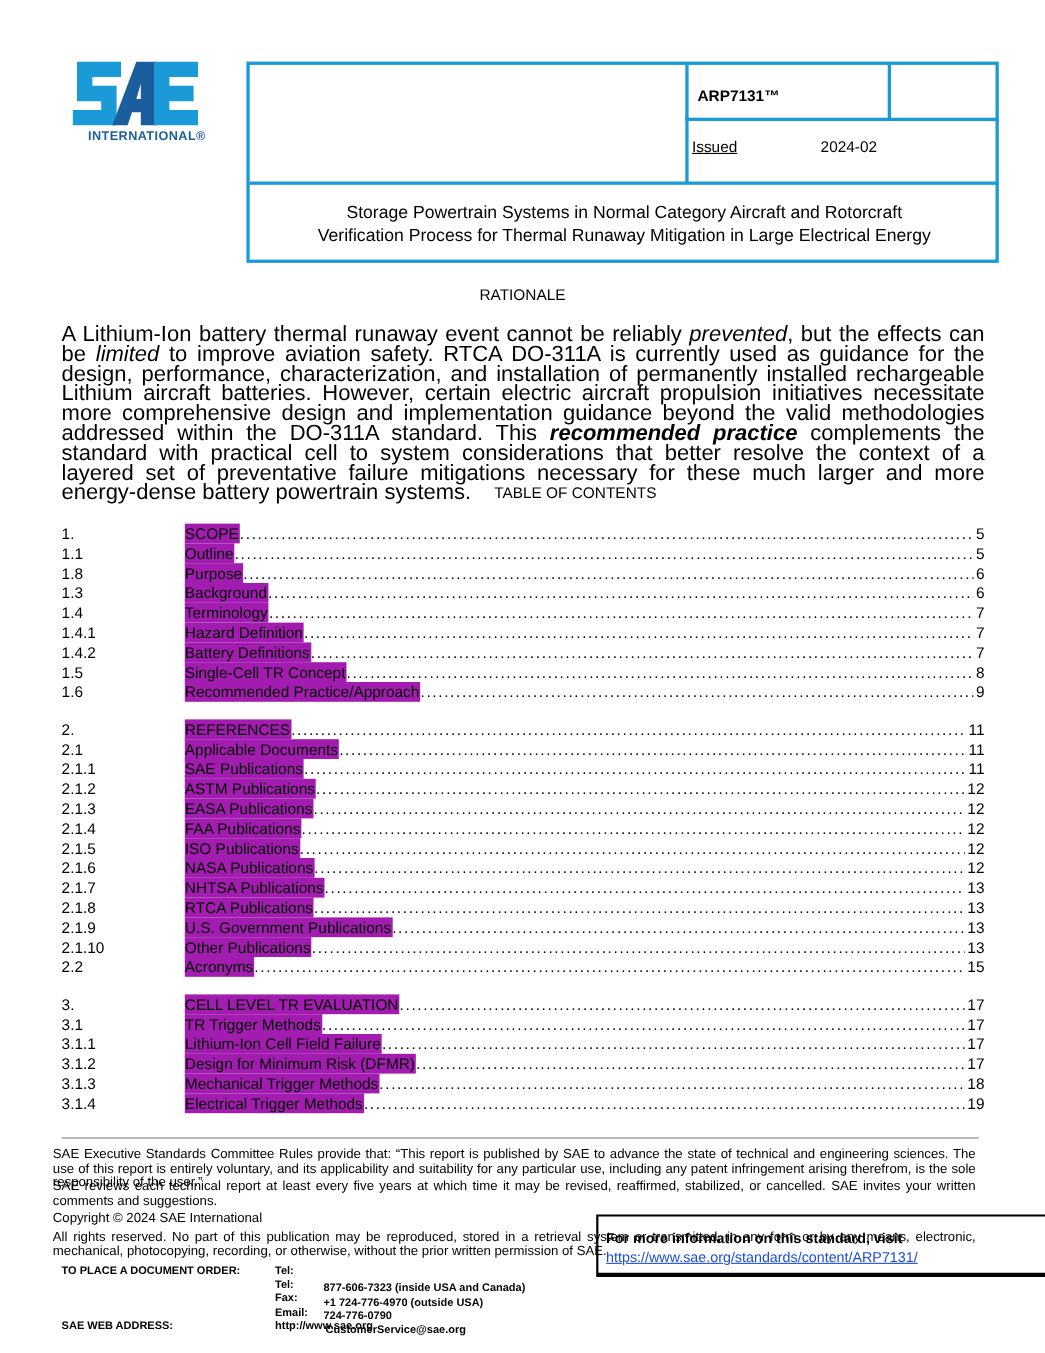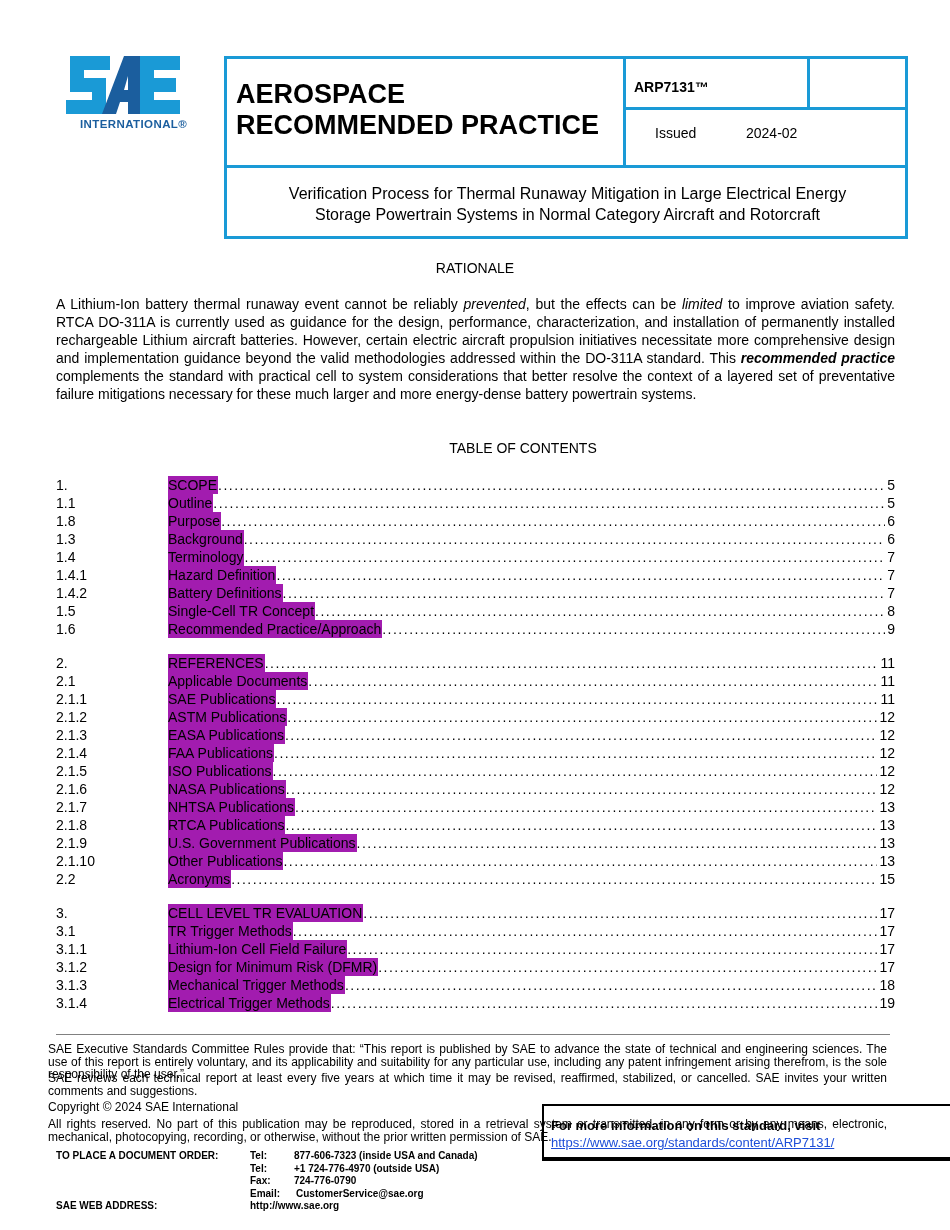--- a/index.html
+++ b/index.html
@@ -7,38 +7,38 @@
   .logo { position:absolute; left:66px; top:56px; width:122px; height:80px; }
   .logo svg { display:block; }
   .logo-sub { position:absolute; left:0; top:62px; font-size:11.5px; font-weight:bold; color:#1b5e9e; letter-spacing:0.4px; white-space:nowrap;padding-left:14px; }
   .hbox { position:absolute; left:224px; top:56px; width:684px; height:183px; border:3px solid #1a9ad6; box-sizing:border-box; }
   .hbox .vl1 { position:absolute; left:396px; top:0; width:3px; height:108px; background:#1a9ad6; }
   .hbox .vl2 { position:absolute; left:580px; top:0; width:3px; height:50px; background:#1a9ad6; }
   .hbox .hl1 { position:absolute; left:396px; top:48px; width:285px; height:3px; background:#1a9ad6; }
   .hbox .hl2 { position:absolute; left:0; top:106px; width:681px; height:3px; background:#1a9ad6; }
   .htitle { position:absolute; left:9px; top:20px; font-size:27px; font-weight:bold; line-height:31px; }
   .docnum { position:absolute; left:407px; top:20px; font-size:14px; font-weight:bold; }
-  .issued-label { position:absolute; left:428px; top:66px; font-size:14px; }
+  .issued-label { position:absolute; left:402px; top:66px; font-size:14px;text-decoration:underline; }
   .issued-val { position:absolute; left:519px; top:66px; font-size:14px; }
   .subtitle { position:absolute; left:0; top:124px; width:681px; text-align:center; font-size:16px; line-height:21px; }
   .sec-head { position:absolute; left:0; width:950px; text-align:center; font-size:14px; }
-  .rationale { position:absolute; left:56px; top:295px; width:839px; font-size:14px; line-height:18px; text-align:justify; }
+  .rationale { position:absolute; left:56px; top:295px; width:839px; font-size:20px; line-height:18px; text-align:justify; }
   .toc { position:absolute; left:56px; width:839px; font-size:14px; }
   .toc-row { position:relative; height:18px; line-height:18px; display:flex; }
   .toc-num { width:112px; flex:none; }
   .toc-title { flex:none; background:#a21caf; position:relative; z-index:1; padding-right:1px; }
   .toc-dots { flex:1; overflow:hidden; white-space:nowrap; color:#000; }
   .toc-dots::after { content:". . . . . . . . . . . . . . . . . . . . . . . . . . . . . . . . . . . . . . . . . . . . . . . . . . . . . . . . . . . . . . . . . . . . . . . . . . . . . . . . . . . . . . . . . . . . . . . . . . . . . . . . . . . . . . . . . . . . . . . . . . . . . . . . . . . . . . . . . . . . . . . . . . . . . . . . . . . . . . . . . . . . . . . ."; letter-spacing:-1.2px; font-size:14px; }
   .toc-page { flex:none; padding-left:2px; text-align:right; }
   .rule { position:absolute; left:56px; top:1034px; width:834px; height:1px; background:#808080; }
   .legal { position:absolute; left:48px; width:839px; font-size:12px; line-height:12.5px; text-align:justify; }
   .order { position:absolute; left:56px; top:1150px; font-size:10px; font-weight:bold; line-height:12.6px; }
   .order .lbl { position:absolute; left:0; white-space:nowrap; }
   .order .k { position:absolute; left:194px; white-space:nowrap; }
-  .order .v { position:absolute; left:238px; white-space:nowrap; }
+  .order .v { position:absolute; left:238px; white-space:nowrap;margin-top:16px; }
   .infobox { position:absolute; left:526px; top:1104px; width:419px; height:57px; border:2px solid #000; border-right:4px solid #000; border-bottom:4px solid #000; box-sizing:border-box;margin-left:16px; }
   .infobox .t1 { position:absolute; left:7px; top:12px; font-size:13px; font-weight:bold; }
   .infobox .t2 { position:absolute; left:7px; top:29px; font-size:13px; color:#1d4ed8; text-decoration:underline; }
 </style>
 </head>
 <body>
 
 <div class="logo">
   <svg width="122" height="58" viewBox="0 0 122 58">
 
@@ -49,30 +49,26 @@
     <path d="M74 0 H114 V14 H88 V22 H110 V36 H88 V44 H114 V58 H74 Z" fill="#1a9ad6"></path>
   </svg>
   <div class="logo-sub">INTERNATIONAL®</div>
 </div>
 
 <div class="hbox">
   <div class="vl1"></div>
   <div class="vl2"></div>
   <div class="hl1"></div>
   <div class="hl2"></div>
-  <div class="htitle">
-    <div>AEROSPACE</div>
-    <div>RECOMMENDED PRACTICE</div>
-  </div>
   <div class="docnum">ARP7131™</div>
   <div class="issued-label">Issued</div>
   <div class="issued-val">2024-02</div>
   <div class="subtitle">
+    <div>Storage Powertrain Systems in Normal Category Aircraft and Rotorcraft</div>
     <div>Verification Process for Thermal Runaway Mitigation in Large Electrical Energy</div>
-    <div>Storage Powertrain Systems in Normal Category Aircraft and Rotorcraft</div>
   </div>
 </div>
 
 <div class="sec-head" style="top:260px;">RATIONALE</div>
 
 <div class="rationale"><span>A Lithium-Ion battery thermal runaway event cannot be reliably </span><em>prevented</em><span>, but the effects can be </span><em>limited</em><span> to improve aviation safety. RTCA DO-311A is currently used as guidance for the design, performance, characterization, and installation of permanently installed rechargeable Lithium aircraft batteries. However, certain electric aircraft propulsion initiatives necessitate more comprehensive design and implementation guidance beyond the valid methodologies addressed within the DO-311A standard. This </span><strong><em>recommended practice</em></strong><span> complements the standard with practical cell to system considerations that better resolve the context of a layered set of preventative failure mitigations necessary for these much larger and more energy-dense battery powertrain systems.</span></div>
 
 <div class="sec-head" style="top:440px;margin-left:48px;">TABLE OF CONTENTS</div>
 
 <div class="toc" id="toc-g0" style="top:476px;">

